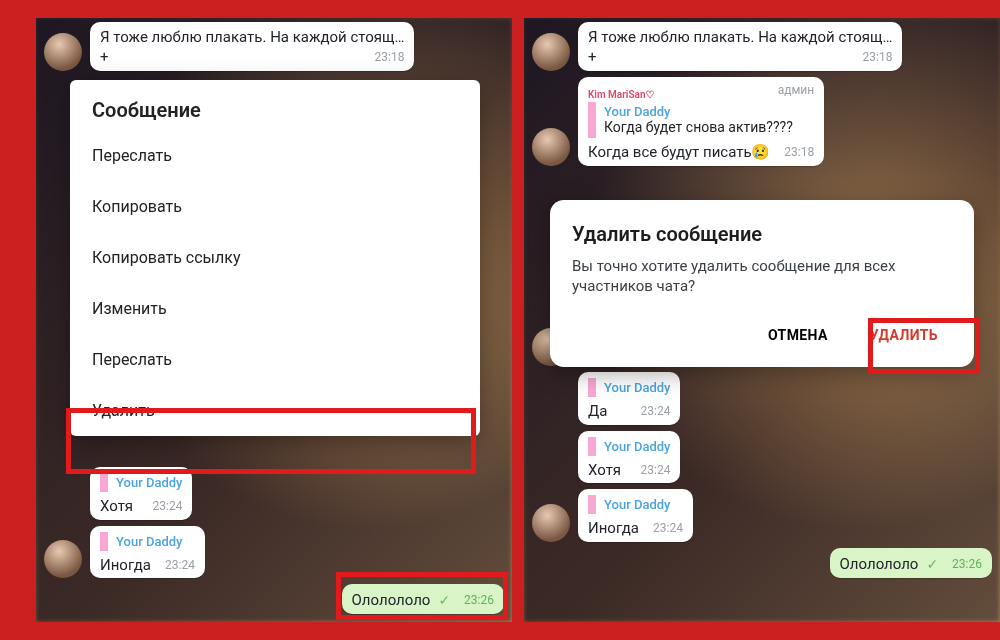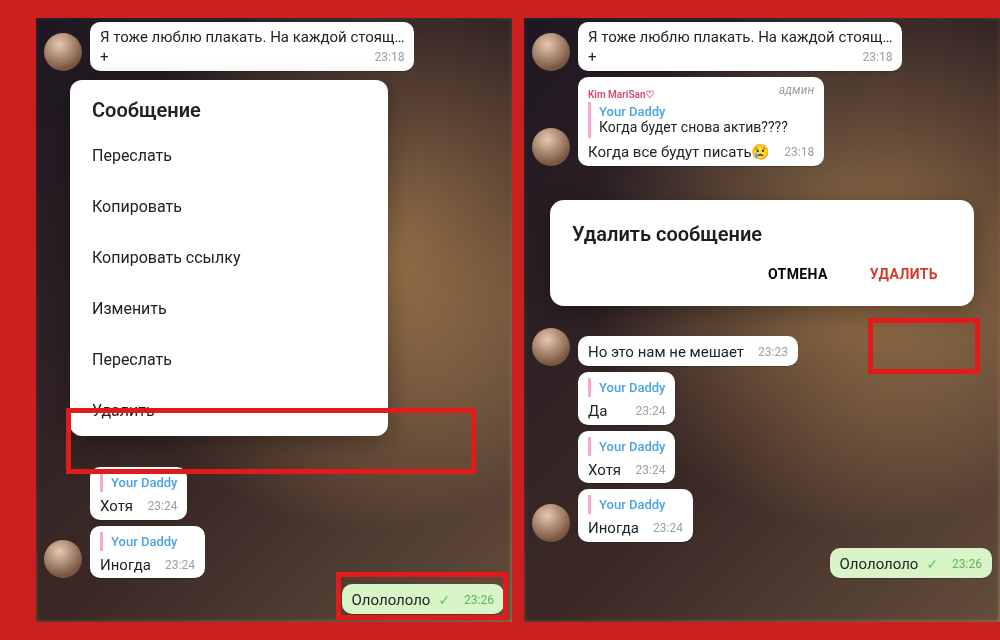--- a/index.html
+++ b/index.html
@@ -6,33 +6,33 @@
   body { background: #cc2020; width: 1000px; height: 640px; overflow: hidden; }
   .panels { display: flex; width: 100%; height: 100%; padding: 12px; margin-left: 18px; }
   .panel { flex: 1; position: relative; margin: 0; border: 6px solid #cc2020; background: linear-gradient(135deg,#2a2733 0%, #4d3a2f 40%, #8b6b46 70%, #b78a55 100%); overflow: hidden; }
   .panel .blur { position:absolute; inset:0; background: radial-gradient(circle at 70% 40%, rgba(255,200,120,.35), rgba(30,20,30,.6) 55%), linear-gradient(135deg,#1e1c28,#6a4b33 60%,#caa369); filter: blur(2px); }
   .chat { position: relative; padding: 4px 8px 0 8px; display:flex; flex-direction:column; gap:6px; height:100%; }
   .row { display:flex; align-items:flex-end; gap:8px; }
   .avatar { width:38px; height:38px; border-radius:50%; background:#b98a6a; background-image: radial-gradient(circle at 40% 30%, #e8c9b0, #7a5742 70%); flex-shrink:0; }
   .avatar.empty { visibility:hidden; }
   .bubble { background:#fff; border-radius:10px; padding:6px 10px 4px 10px; max-width:340px; box-shadow:0 1px 1px rgba(0,0,0,.2); position:relative; }
   .bubble.out { background:#d9f4c7; margin-left:auto; }
-  .replybar { border-left:3px solid #f9a8d4; padding:2px 0 2px 8px; margin-bottom:4px; }
+  .replybar { border-left:8px solid #f9a8d4; padding:2px 0 2px 8px; margin-bottom:4px; }
   .replyname { color:#4aa3e2; font-size:13px; font-weight:500; }
   .sendername { font-size:10px; font-weight:600; margin-bottom:2px; }
-  .adminlbl { float:right; color:#9aa0a6; font-size:12px; font-weight:400; margin-left:12px;font-style:italic; }
+  .adminlbl { float:right; color:#9aa0a6; font-size:12px; font-weight:400; margin-left:12px; }
   .msgtext { color:#20242a; font-size:15px; line-height:1.25; }
   .time { color:#9aa0a6; font-size:12px; margin-left:14px; float:right; position:relative; top:3px; }
   .tick { color:#5fbf5a; font-size:14px; margin-left:4px; }
   .spacer { flex:1; }
   .rowout { justify-content:flex-end; }
   .hl-red { border:5px solid #e11b1b; position:absolute; pointer-events:none; }
 
   
-  .menu { position:absolute; left:34px; top:62px; width:318px; background:#fff; border-radius:12px; box-shadow:0 6px 24px rgba(0,0,0,.35); padding:18px 0 0 0; }
+  .menu { position:absolute; left:34px; top:62px; width:410px; background:#fff; border-radius:6px; box-shadow:0 6px 24px rgba(0,0,0,.35); padding:18px 0 0 0; }
   .menu-title { font-size:20px; font-weight:600; color:#222; padding:0 22px 8px 22px; }
   .menu-item { font-size:16px; color:#222; padding:16px 22px; cursor:pointer; }
 
   
   .dialog { position:absolute; left:26px; top:182px; right:26px; background:#fff; border-radius:14px; box-shadow:0 6px 24px rgba(0,0,0,.35); padding:22px 22px 14px 22px; }
   .dialog-title { font-size:20px; font-weight:600; color:#1d1d1d; margin-bottom:10px; }
   .dialog-text { font-size:15px; color:#3a3f45; line-height:1.35; margin-bottom:20px; }
   .dialog-actions { display:flex; justify-content:flex-end; gap:14px; }
   .dbtn { font-size:14px; font-weight:700; letter-spacing:.4px; padding:10px 14px; cursor:pointer; }
   .dbtn.cancel { color:#000000; }
@@ -182,20 +182,21 @@
         <div class="bubble out">
           <span class="msgtext">Ололололо</span>
           <span class="time" style="color:#5fb35a">23:26</span>
           <span class="tick">✓</span>
         </div>
       </div>
     </div>
 
     <div class="dialog">
       <div class="dialog-title">Удалить сообщение</div>
+      <div class="dialog-text">Вы точно хотите удалить сообщение для всех участников чата?</div>
       <div class="dialog-actions">
         <div class="dbtn cancel">ОТМЕНА</div>
         <div class="dbtn danger">УДАЛИТЬ</div>
       </div>
     </div>
 
     <div class="hl-red" style="right:20px; top:300px; width:112px; height:56px;"></div>
   </div>
 
 </div>

